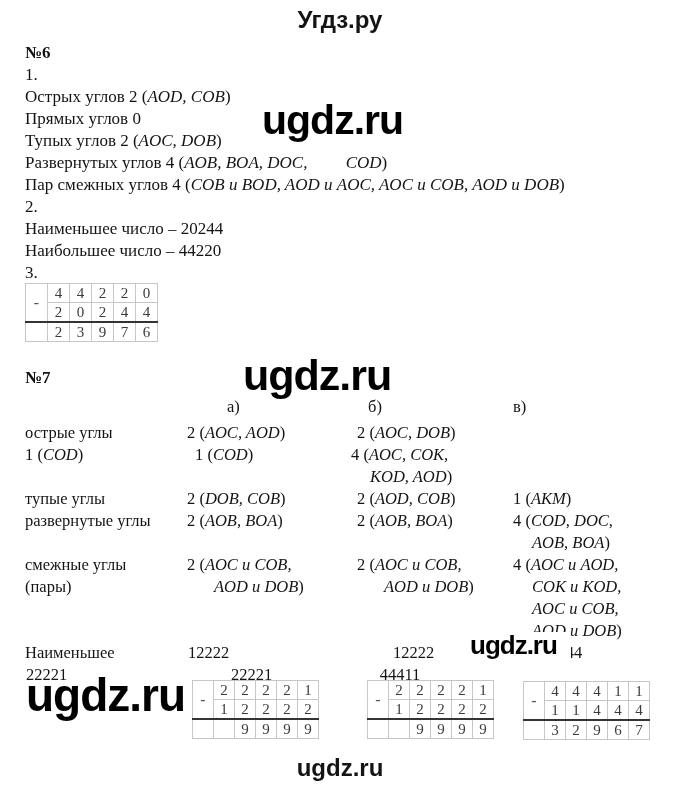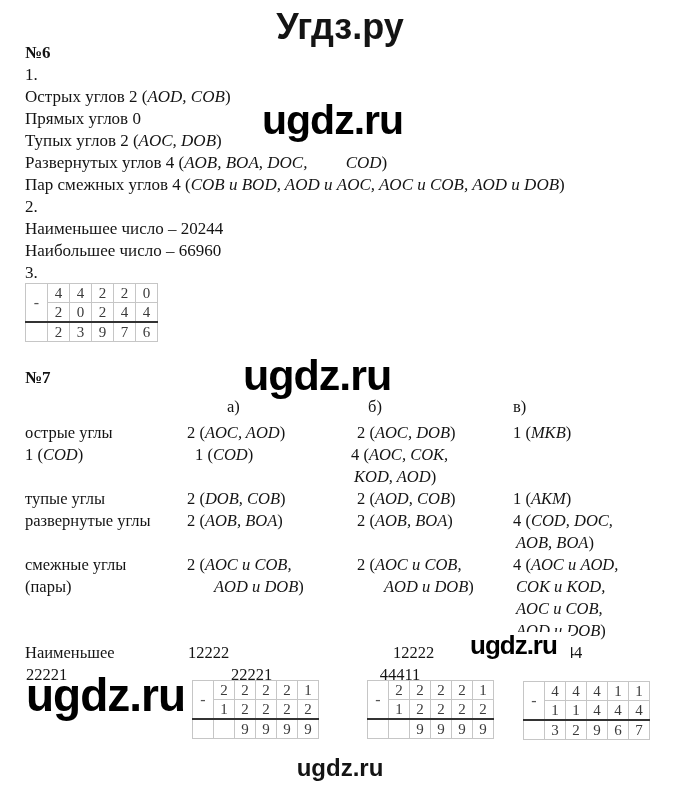--- a/index.html
+++ b/index.html
@@ -1,19 +1,19 @@
 <!DOCTYPE html>
 <html><head>
 <meta charset="utf-8">
 <style>
   html,body{margin:0;padding:0;background:#fff;}
   .page{position:relative;width:680px;height:787px;background:#fff;overflow:hidden;
         font-family:"Liberation Serif", serif;color:#141414;}
   .site-header{position:absolute;top:6px;left:0;width:100%;text-align:center;
-        font-family:"Liberation Sans", sans-serif;font-weight:bold;font-size:36px;}
+        font-family:"Liberation Sans", sans-serif;font-weight:bold;font-size:24px;}
   .sec6{position:absolute;left:25px;top:42px;font-size:17px;line-height:22px;}
   .b{font-weight:bold;}
   .ind{}
   .it, .line .it{font-style:italic;}
   
   .tbl1{position:absolute;left:25px;top:283px;}
   table.sub{border-collapse:collapse;font-size:15px;color:#3a3a3a;}
   .sub td{width:20px;height:18px;border:1px solid #c6c6c6;text-align:center;padding:0;
         font-family:"Liberation Serif", serif;}
   .sub1 .sub td{width:21px;}
@@ -28,21 +28,21 @@
   .c-a{width:170px;}
   .c-b{width:156px;}
   .c-c{width:157px;}
   .head{margin-bottom:4px;}
   .head .c-a{padding-left:40px;}
   .head .c-b{padding-left:11px;}
   .nums .c-a{padding-left:1px;}
   .nums .c-b{padding-left:36px;}
   .nums .c-c{text-align:center;padding-right:59px;}
   .c-a .cont,.c-b .cont{margin-left:27px;}
-  .c-c .cont{margin-left:3px;}
+  .c-c .cont{margin-left:19px;}
   .tblA{position:absolute;left:192px;top:680px;}
   .tblB{position:absolute;left:367px;top:680px;}
   .tblC{position:absolute;left:523px;top:681px;}
   
   .wm{position:absolute;font-family:"Liberation Sans", sans-serif;font-weight:bold;
       color:#000;line-height:1;letter-spacing:-1px;white-space:nowrap;}
   .wm1{left:262px;top:100px;font-size:41px;}
   .wm2{left:243px;top:354px;font-size:43px;}
   .wm3{left:466px;top:632px;font-size:26px;background:#fff;padding:0 14px 2px 4px;}
   .wm4{left:26px;top:672px;font-size:46px;}
@@ -62,21 +62,21 @@
     <div class="ind">
         <div class="line">Острых углов 2 (<span class="it">AOD, COB</span>)</div>
         <div class="line cont">Прямых углов 0</div>
         <div class="line cont">Тупых углов 2 (<span class="it">AOC, DOB</span>)</div>
         <div class="line cont">Развернутых углов 4 (<span class="it">AOB, BOA, DOC,</span>&nbsp;&nbsp;&nbsp;&nbsp;&nbsp;&nbsp;&nbsp;&nbsp;&nbsp;<span class="it">COD</span>)</div>
         <div class="line cont">Пар смежных углов 4 (<span class="it">COB и BOD, AOD и AOC, AOC и COB, AOD и DOB</span>)</div>
       </div>
     <div>2.</div>
     <div class="ind">
         <div class="line">Наименьшее число – 20244</div>
-        <div class="line cont">Наибольшее число – 66960</div>
+        <div class="line cont">Наибольшее число – 44220</div>
       </div>
     <div>3.</div>
   </div>
 
   <div class="tbl1 sub1">
       <table class="sub">
         <tbody>
           <tr>
             <td class="sign" rowspan="2">-</td>
             <td>4</td>
@@ -121,23 +121,20 @@
       </div>
       <div class="t7row ">
         <div class="t7cell c-label">
           <div class="line">острые углы</div>
         </div>
         <div class="t7cell c-a">
           <div class="line">2 (<span class="it">AOC, AOD</span>)</div>
         </div>
         <div class="t7cell c-b">
           <div class="line">2 (<span class="it">AOC, DOB</span>)</div>
-        </div>
-        <div class="t7cell c-c">
-          <div class="line">1 (<span class="it">MKB</span>)</div>
         </div>
       </div>
       <div class="t7row ">
         <div class="t7cell c-a">
           <div class="line">1 (<span class="it">COD</span>)</div>
         </div>
         <div class="t7cell c-b">
           <div class="line">1 (<span class="it">COD</span>)</div>
         </div>
         <div class="t7cell c-c">

